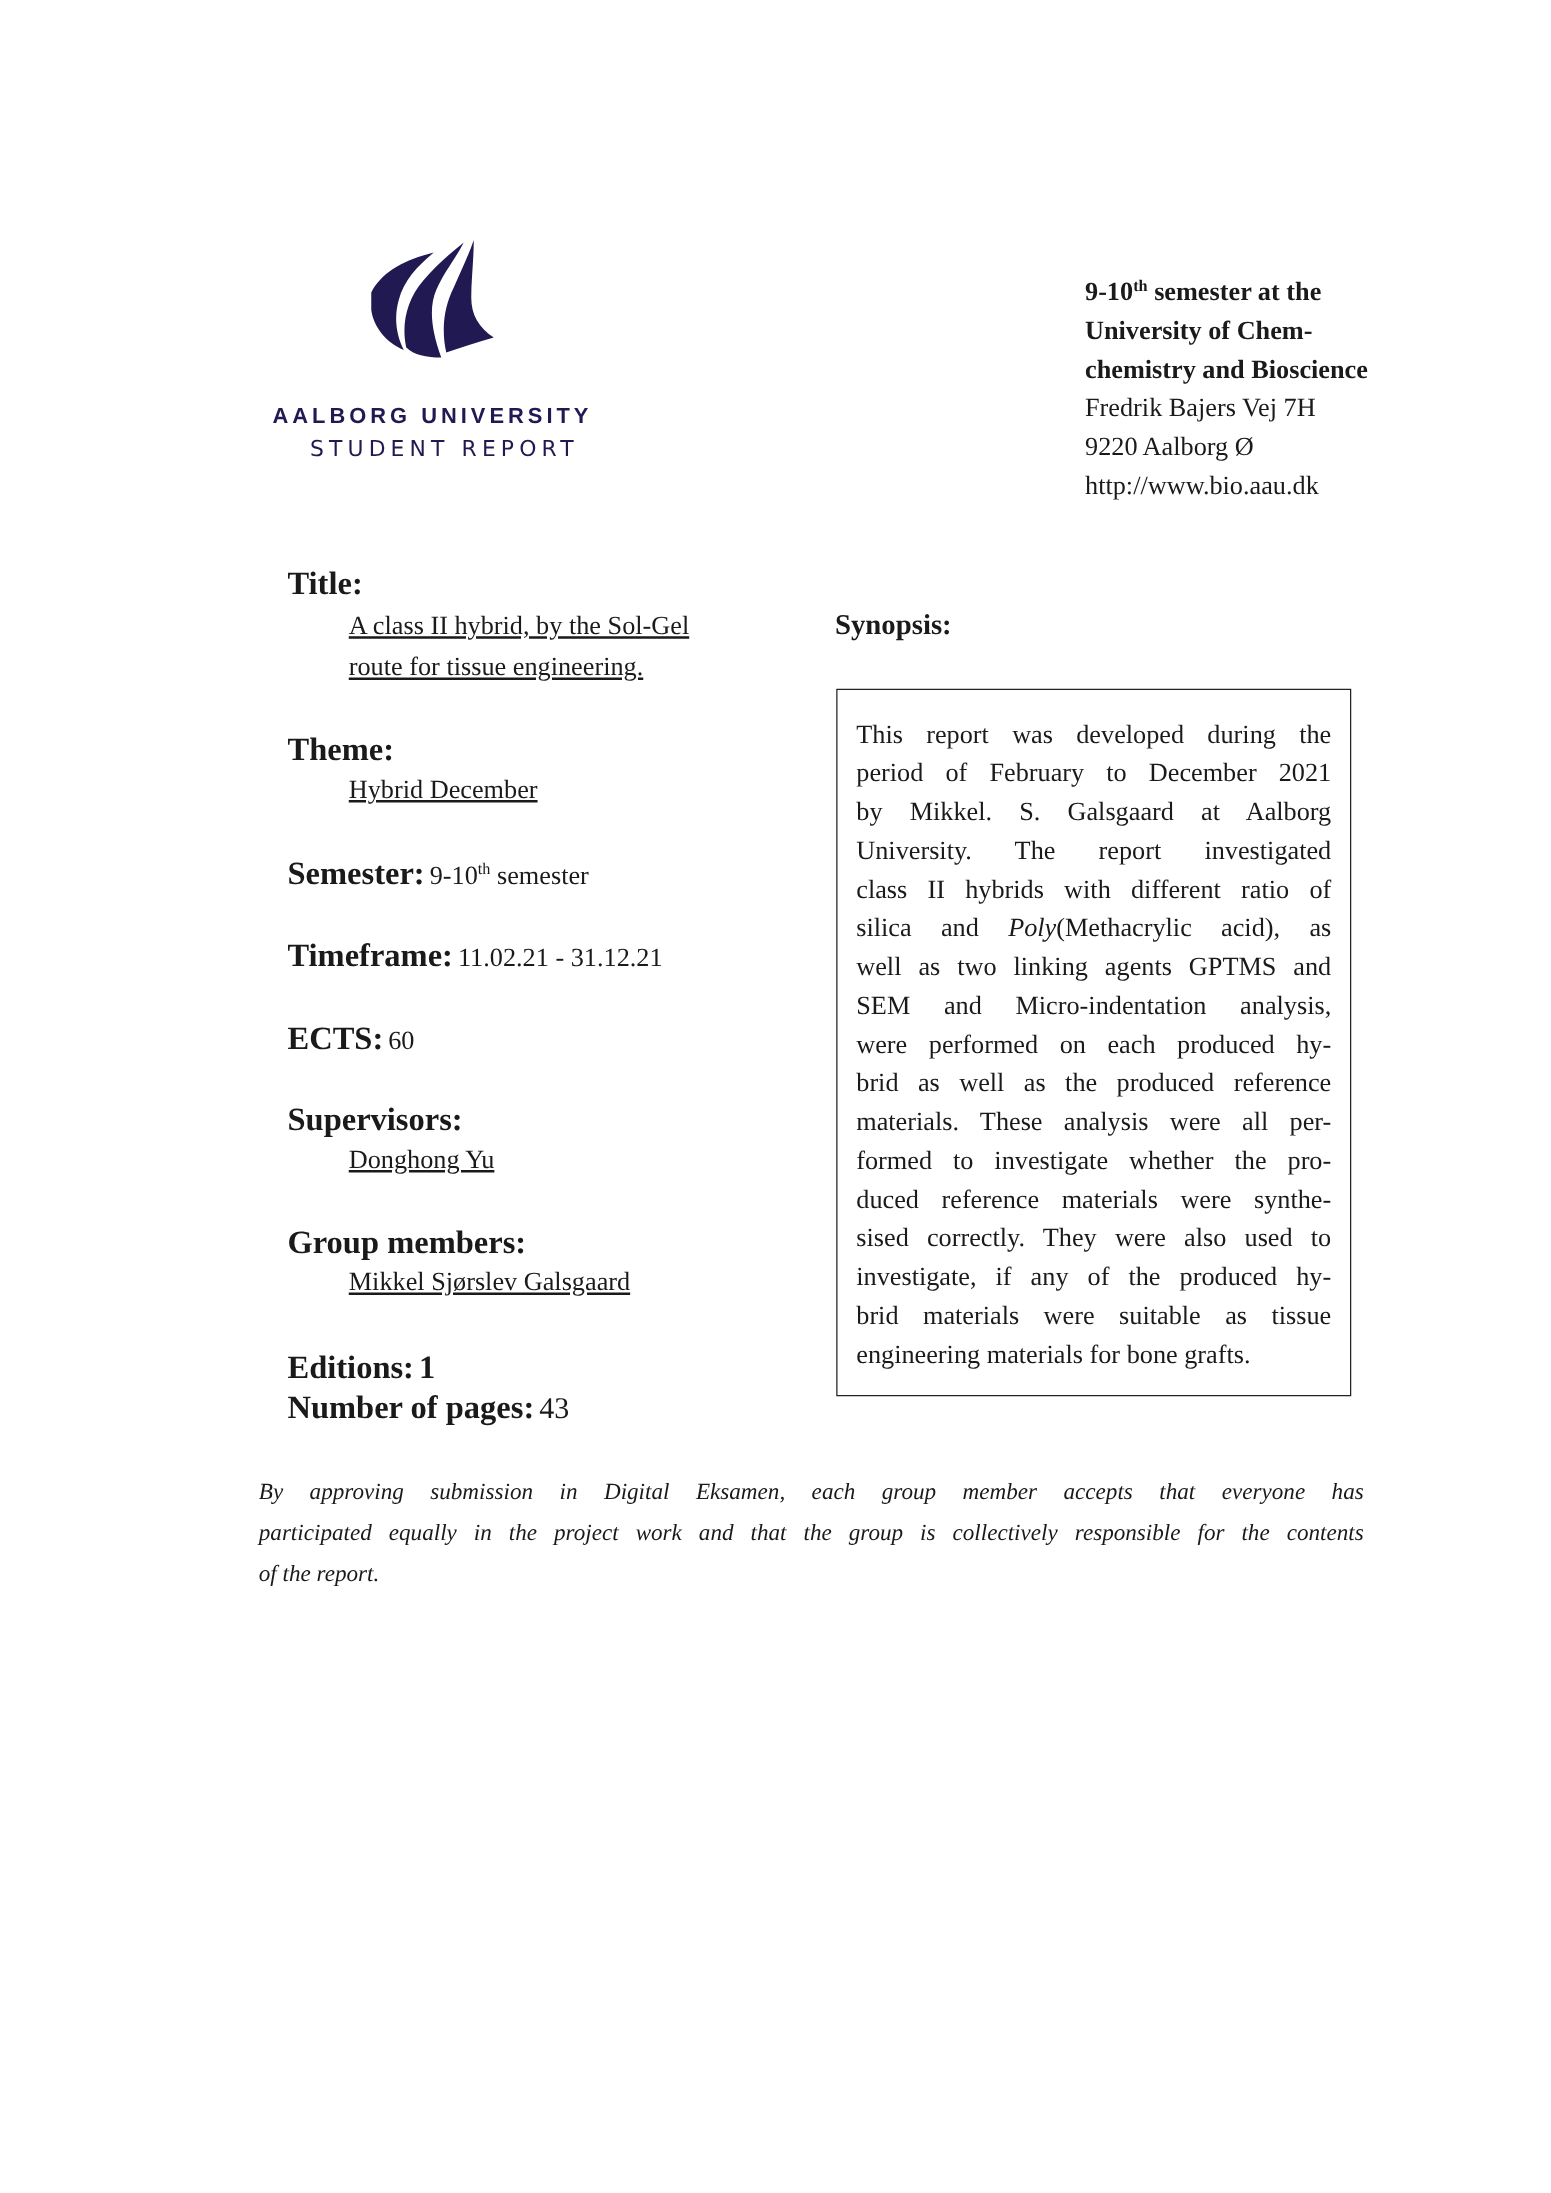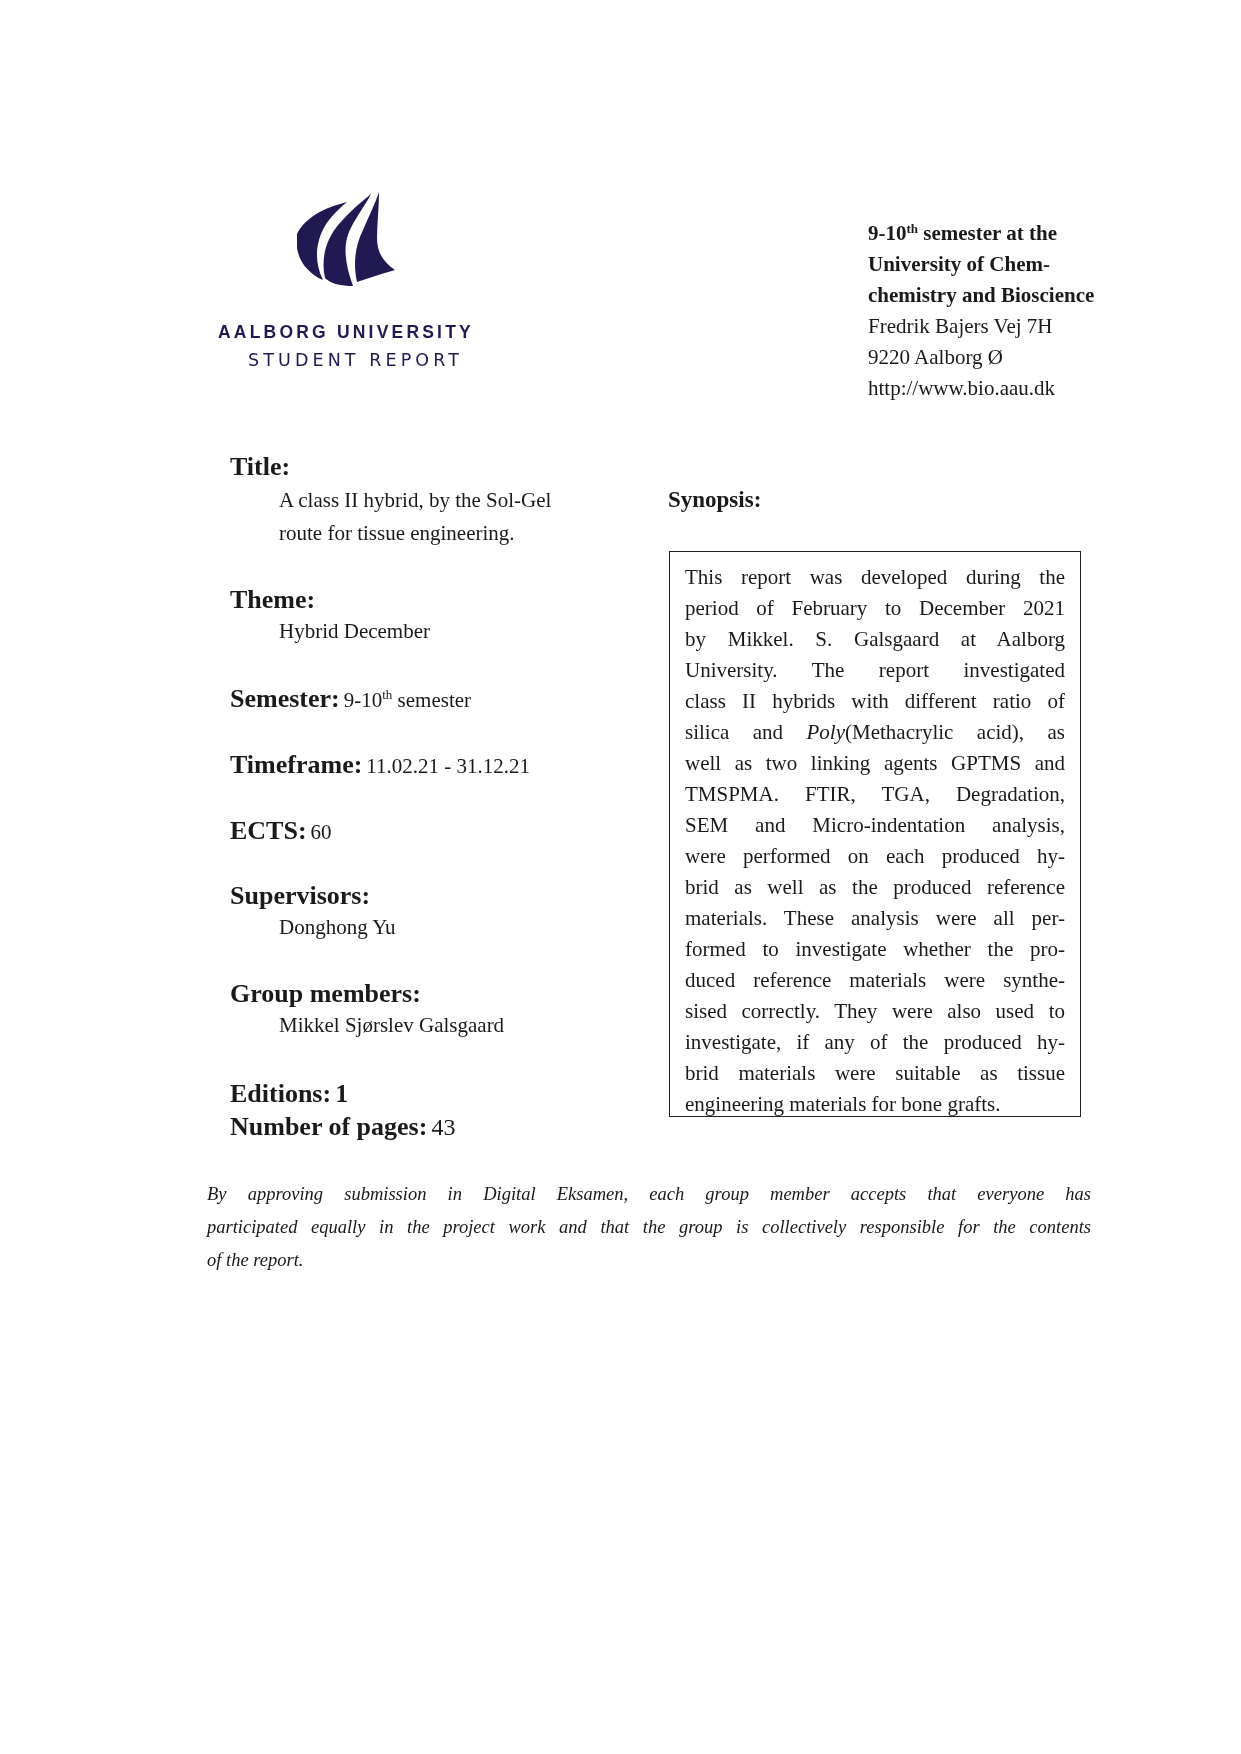--- a/index.html
+++ b/index.html
@@ -22,29 +22,29 @@
     font-size: 17.5px; letter-spacing: 4.1px; color: #211a52; white-space: nowrap;
   }
   
   .dept { position: absolute; left: 868px; top: 218px; font-size: 21px; line-height: 31px; }
   .dept .b { font-weight: bold; }
   .dept sup { font-size: 13px; vertical-align: 7px; line-height: 0; }
   
   .info { position: absolute; left: 230px; top: 452px; width: 420px; }
   .info .lbl { font-weight: bold; font-size: 26px; line-height: 30px; }
   .info .val { font-size: 21px; line-height: 33px; }
-  .info .indent { padding-left: 49px; }
+  .info .indent { padding-left: 49px; text-decoration: underline; }
   .info sup { font-size: 13px; vertical-align: 8px; line-height: 0; }
   .blk { position: absolute; left: 0; }
   
   .syn-h { position: absolute; left: 668px; top: 487px; font-size: 23px; font-weight: bold; }
   .syn-box {
     position: absolute; left: 669px; top: 551px; width: 412px; height: 566px;
     border: 1.3px solid #222; box-sizing: border-box;
-    padding: 10px 15px 0 15px;
+    padding: 20px 15px 0 15px;
   }
   .syn-box p {
     margin: 0; font-size: 21px; line-height: 31px; text-align: justify;
     font-family: "Liberation Serif", "DejaVu Serif", serif;
     hyphens: manual;
   }
   .syn-box .ln { display: block; text-align: justify; text-align-last: justify; height: 31px; white-space: nowrap; }
   .syn-box .ln.last { text-align-last: left; }
   
   .note {
@@ -128,21 +128,20 @@
 <div class="syn-h serif">Synopsis:</div>
 <div class="syn-box">
   <p>
     <span class="ln">This report was developed during the</span>
     <span class="ln">period of February to December 2021</span>
     <span class="ln">by Mikkel.  S. Galsgaard at Aalborg</span>
     <span class="ln">University.   The report investigated</span>
     <span class="ln">class II hybrids with different ratio of</span>
     <span class="ln"><span>silica and </span><i>Poly</i><span>(Methacrylic acid), as</span></span>
     <span class="ln">well as two linking agents GPTMS and</span>
-    <span class="ln">TMSPMA. FTIR, TGA, Degradation,</span>
     <span class="ln">SEM and Micro-indentation analysis,</span>
     <span class="ln">were performed on each produced hy-</span>
     <span class="ln">brid as well as the produced reference</span>
     <span class="ln">materials. These analysis were all per-</span>
     <span class="ln">formed to investigate whether the pro-</span>
     <span class="ln">duced reference materials were synthe-</span>
     <span class="ln">sised correctly. They were also used to</span>
     <span class="ln">investigate, if any of the produced hy-</span>
     <span class="ln">brid materials were suitable as tissue</span>
     <span class="ln last">engineering materials for bone grafts.</span>

